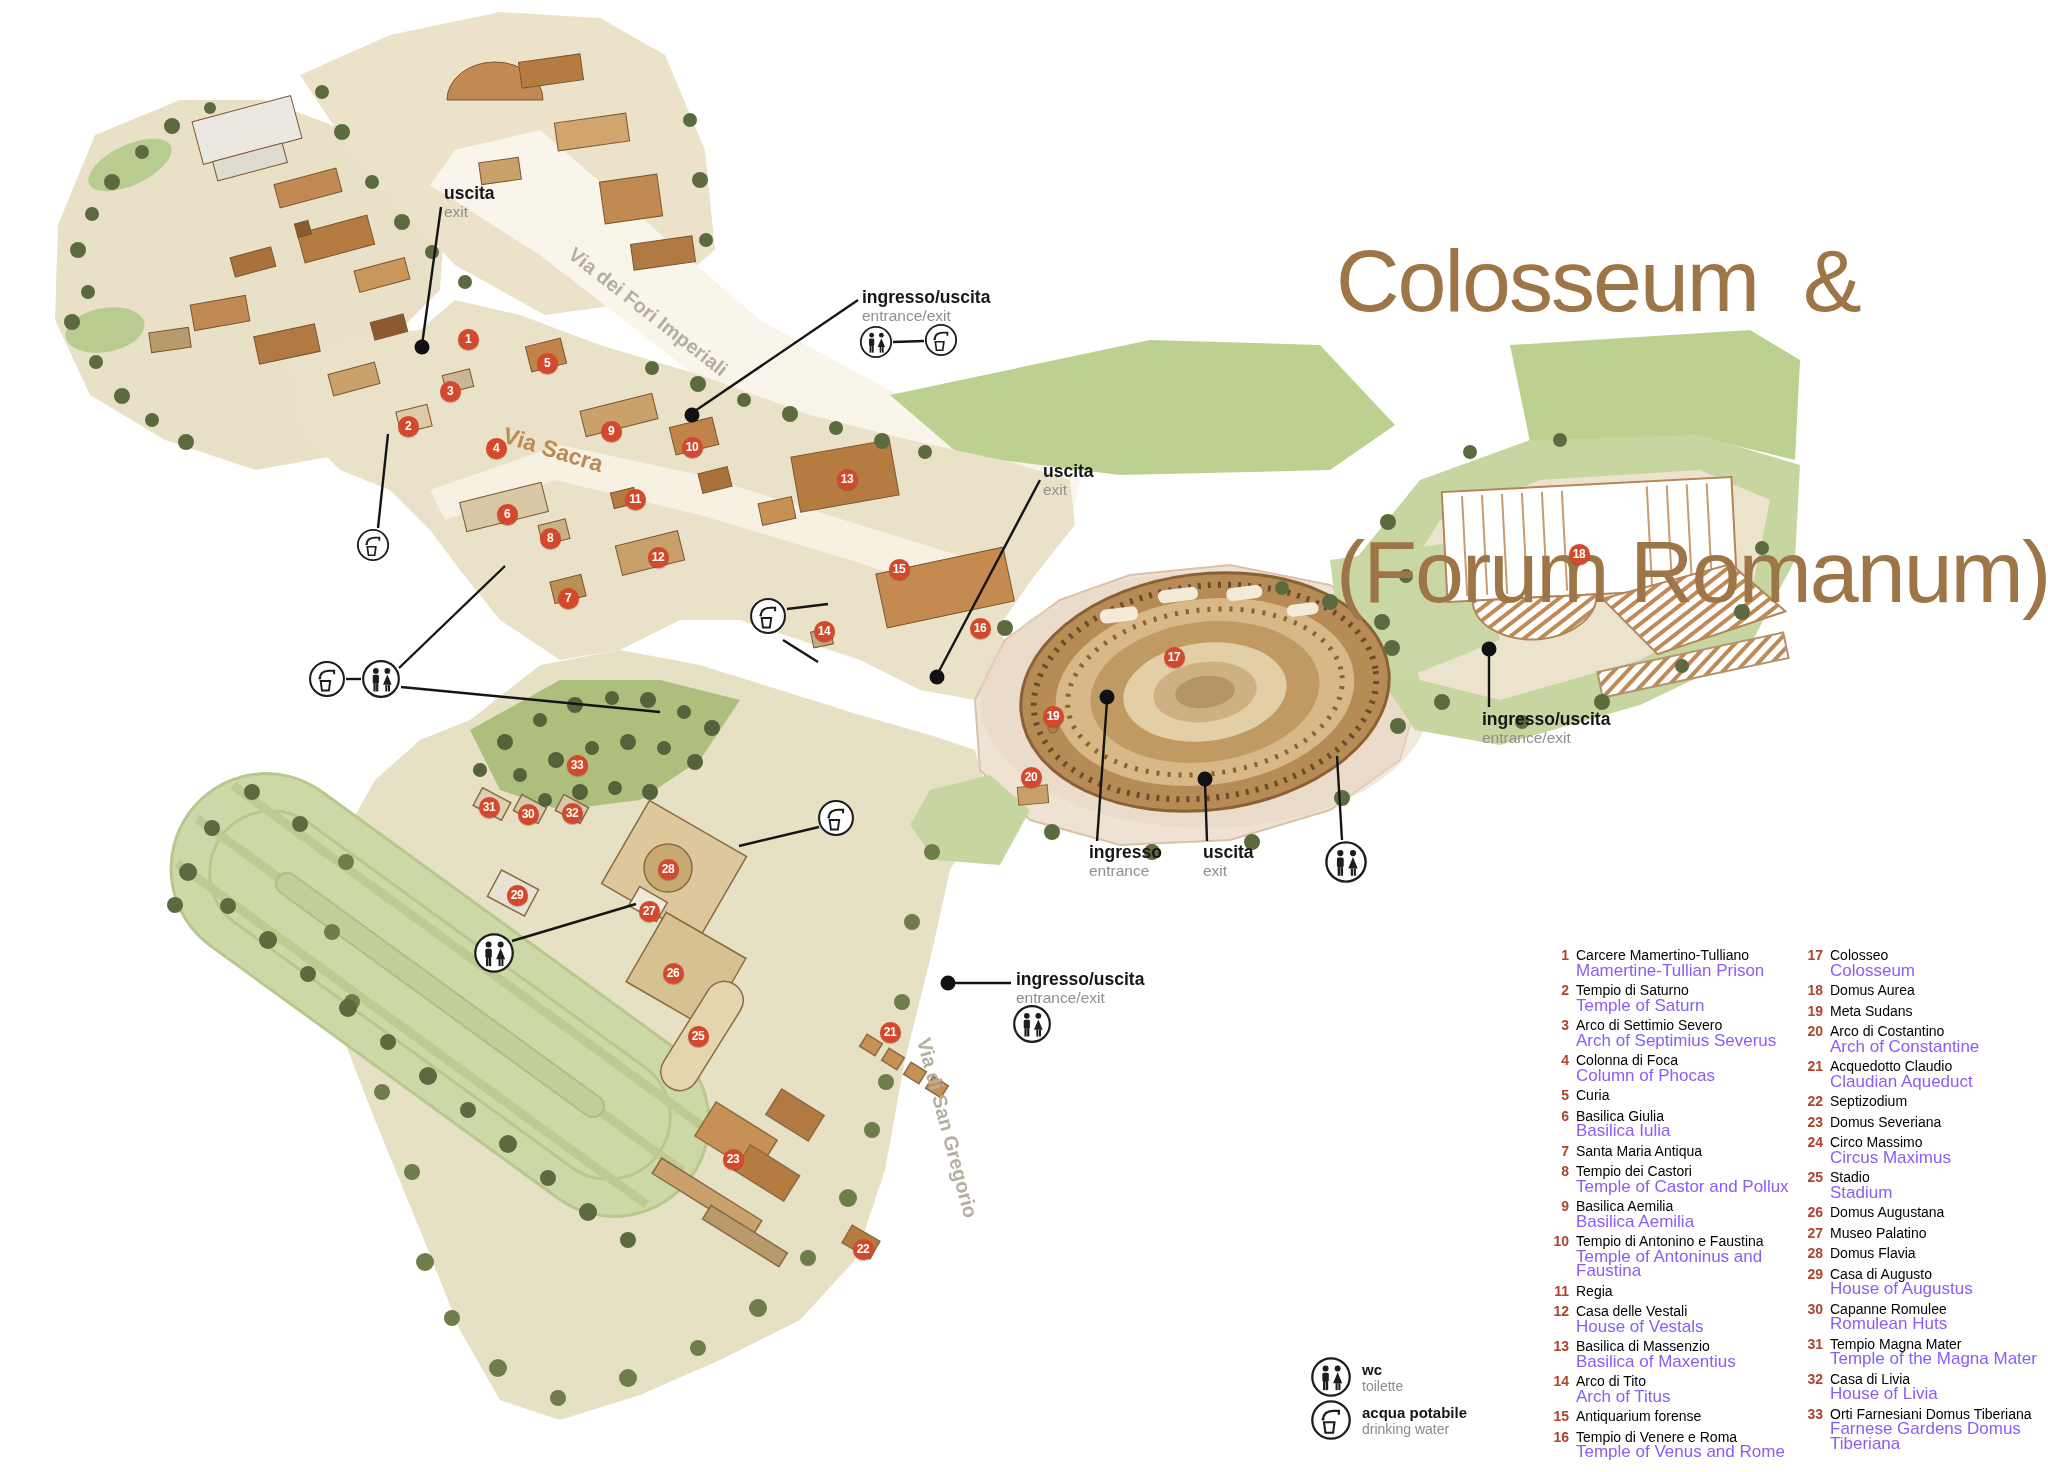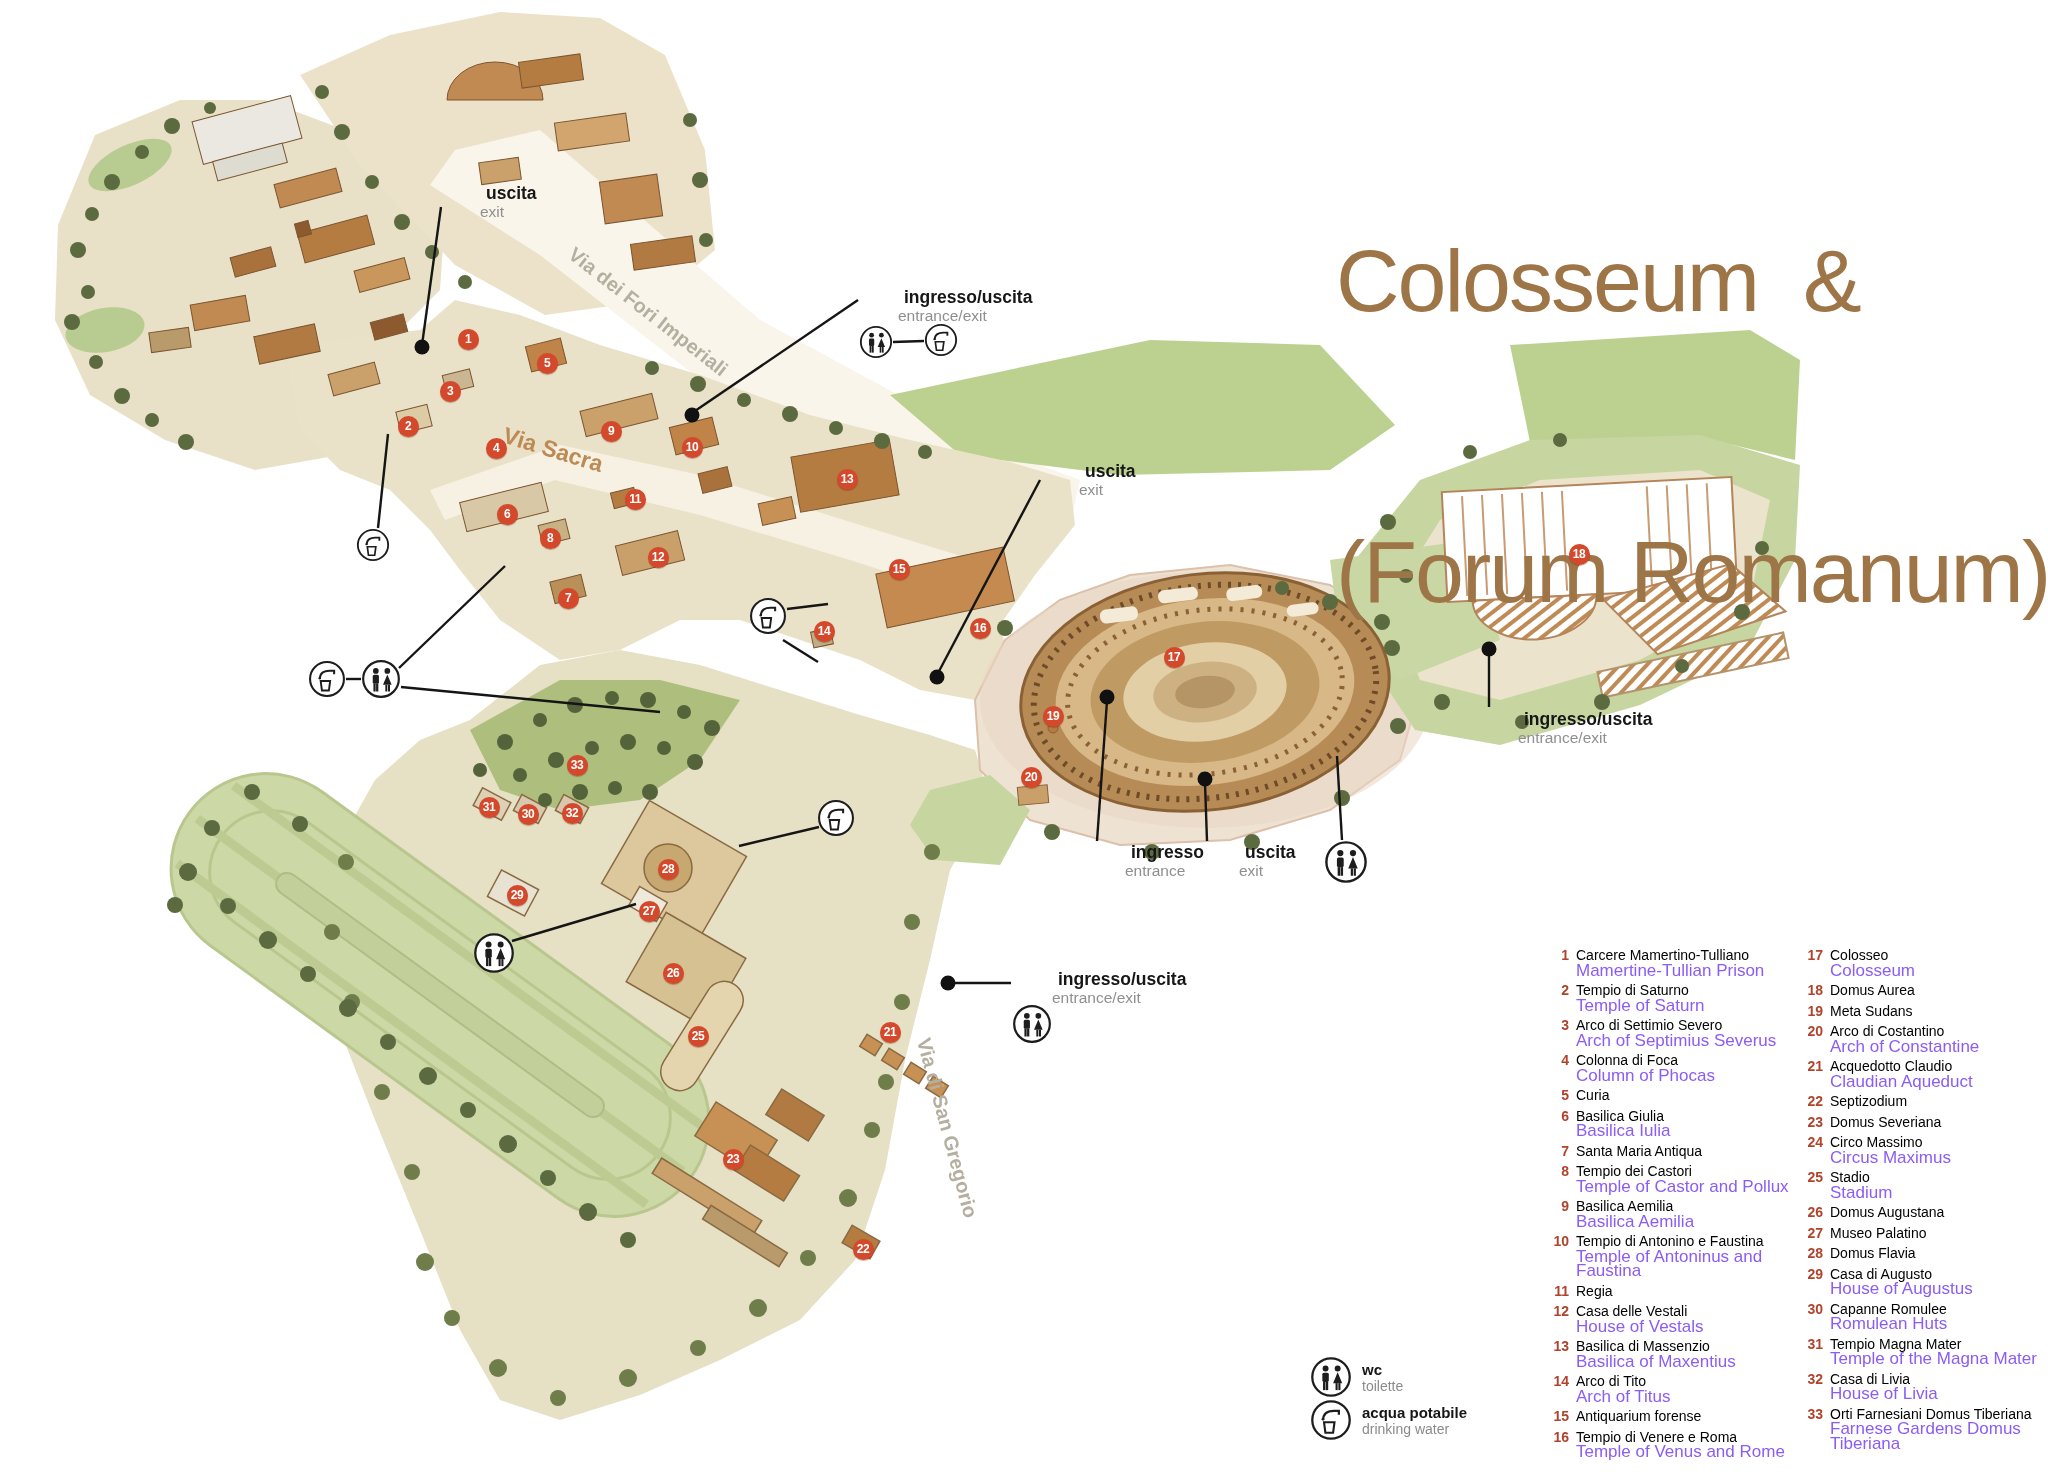--- a/index.html
+++ b/index.html
@@ -8,22 +8,22 @@
   #art{position:absolute;left:0;top:0;pointer-events:none;}
   
   .marker{position:absolute;width:21px;height:21px;border-radius:50%;background:#d4492b;
           color:#ffffff;font-weight:bold;font-size:12px;display:flex;align-items:center;
           justify-content:center;box-shadow:0 1px 1px rgba(90,30,10,.35);letter-spacing:-.5px;}
   
   #title{position:absolute;left:1336px;top:38px;width:700px;color:#9e7547;
          font-weight:normal;font-size:88px;line-height:97px;letter-spacing:-2px;white-space:pre;}
   
   .ann{position:absolute;white-space:nowrap;}
-  .ann .b{font-weight:bold;font-size:17.5px;color:#161616;line-height:19px;margin-left:42px;}
-  .ann .s{font-size:15.5px;color:#8f8f8f;line-height:18px;margin-left:36px;}
+  .ann .b{font-weight:bold;font-size:17.5px;color:#161616;line-height:19px;}
+  .ann .s{font-size:15.5px;color:#8f8f8f;line-height:18px;}
   
   .road-label{position:absolute;transform-origin:center;white-space:nowrap;font-weight:bold;}
   
   .leg-col{position:absolute;top:948px;}
   #leg1{left:1549px;width:252px;}
   #leg2{left:1803px;width:245px;}
   .leg-item{display:grid;grid-template-columns:27px 1fr;margin-bottom:5px;}
   .leg-num{color:#b0432b;font-weight:bold;font-size:14px;text-align:right;padding-right:7px;line-height:15.5px;}
   .leg-name{color:#000000;font-weight:normal;font-size:14px;line-height:15.5px;}
   .leg-sub{color:#8b5cf6;font-size:17px;line-height:14.5px;}

